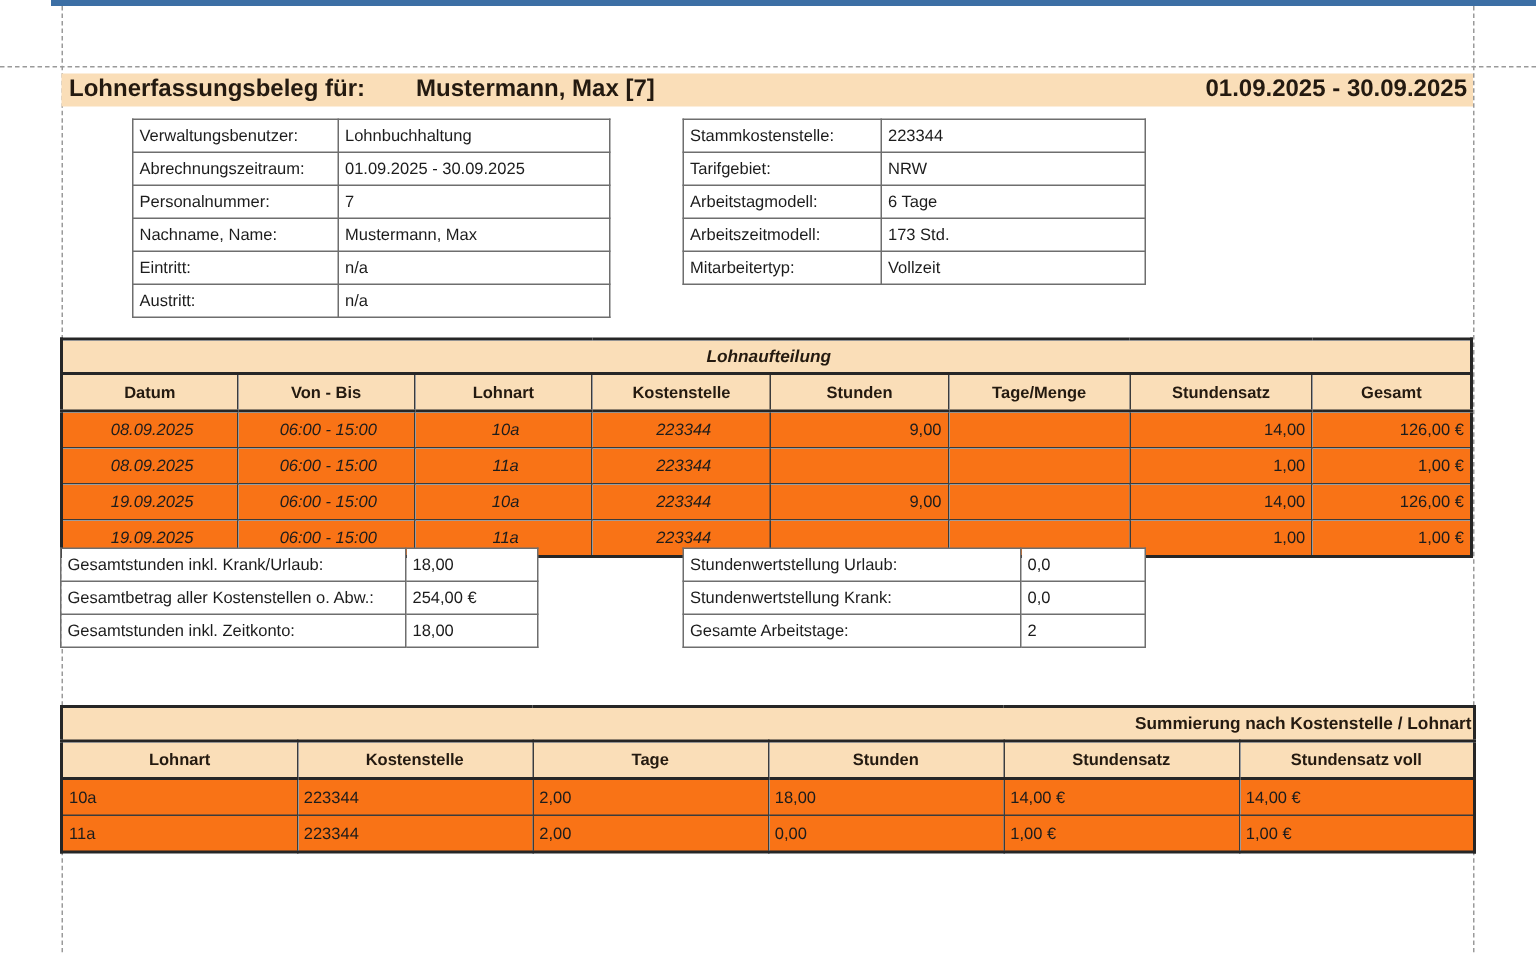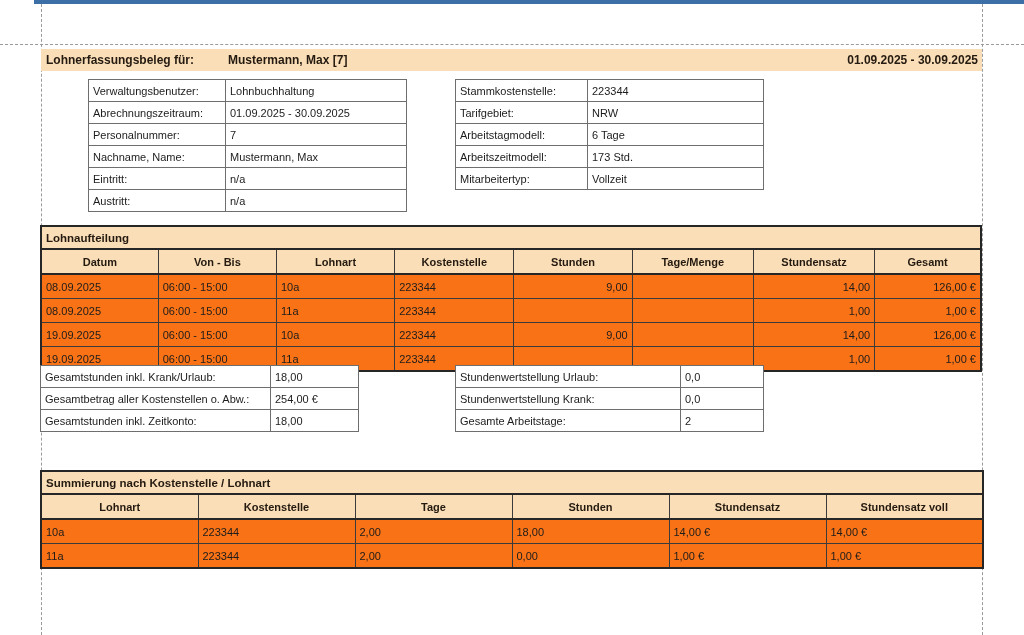--- a/index.html
+++ b/index.html
@@ -29,21 +29,21 @@
     border-left:1px dashed #9a9a9a;
   }
   .dash-v.left{left:41px;}
   .dash-v.right{left:982px;}
 
   
   .title-band{
     position:absolute;left:41px;top:49px;width:941px;height:22px;
     background:#fadeb8;
     display:flex;align-items:center;
-    font-size:12px;font-weight:bold;color:#241a10;
+    font-size:16px;font-weight:bold;color:#241a10;
   }
   .title-band .prefix{margin-left:5px;}
   .title-band .name{margin-left:34px;}
   .title-band .period{margin-left:auto;margin-right:4px;}
 
   table{border-collapse:collapse;table-layout:fixed;}
   td,th{font-size:11px;overflow:hidden;white-space:nowrap;}
 
   
   .kv{position:absolute;border:1px solid #3c3c3c;}
@@ -52,29 +52,29 @@
     height:21px;
     padding:0 0 0 4px;
     text-align:left;
     background:#ffffff;
   }
 
   
   .band{position:absolute;border:2px solid #262626;}
   .band td,.band th{border:1px solid #3b3b3b;height:21px;background:#f97316;}
   .band .band-title{
-    background:#fadeb8;font-weight:bold;text-align:left;
+    background:#fadeb8;font-weight:bold;text-align:right;
     height:19px;font-size:11.5px;color:#241a10;
     border-bottom:2px solid #262626;
   }
   .band th{
     background:#fadeb8;font-weight:bold;text-align:center;
     border-bottom:2px solid #262626;color:#241a10;
   }
-  .lohn td:nth-child(-n+4){text-align:left;padding-left:4px;}
+  .lohn td:nth-child(-n+4){text-align:center;padding-left:4px;font-style:italic;}
   .lohn td:nth-child(n+5){text-align:right;padding-right:4px;}
   .summ td{text-align:left;padding-left:4px;}
 </style>
 </head>
 <body>
 
 <div class="page">
 
   <div class="top-bar"></div>
   <div class="dash-h"></div>

